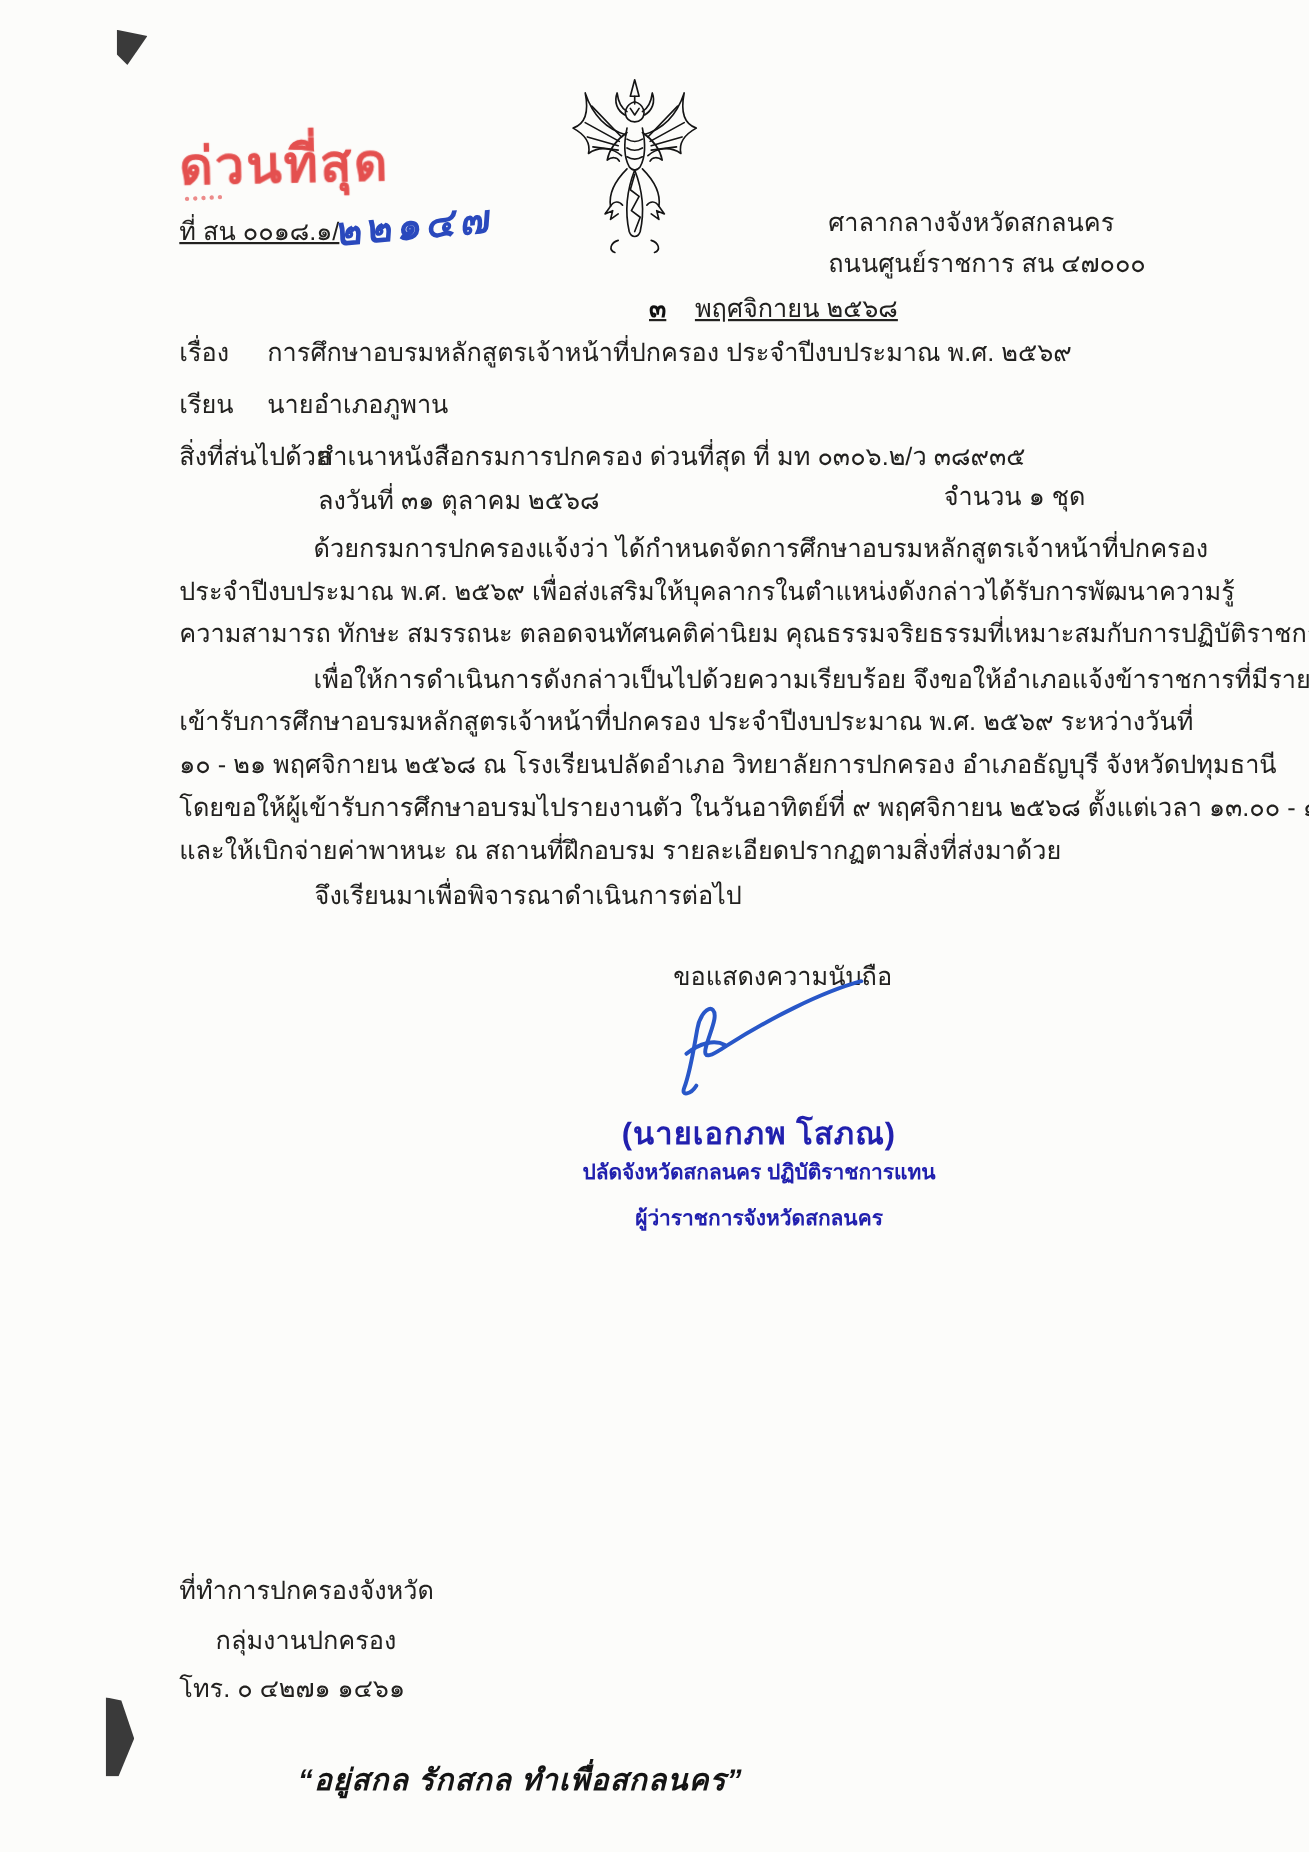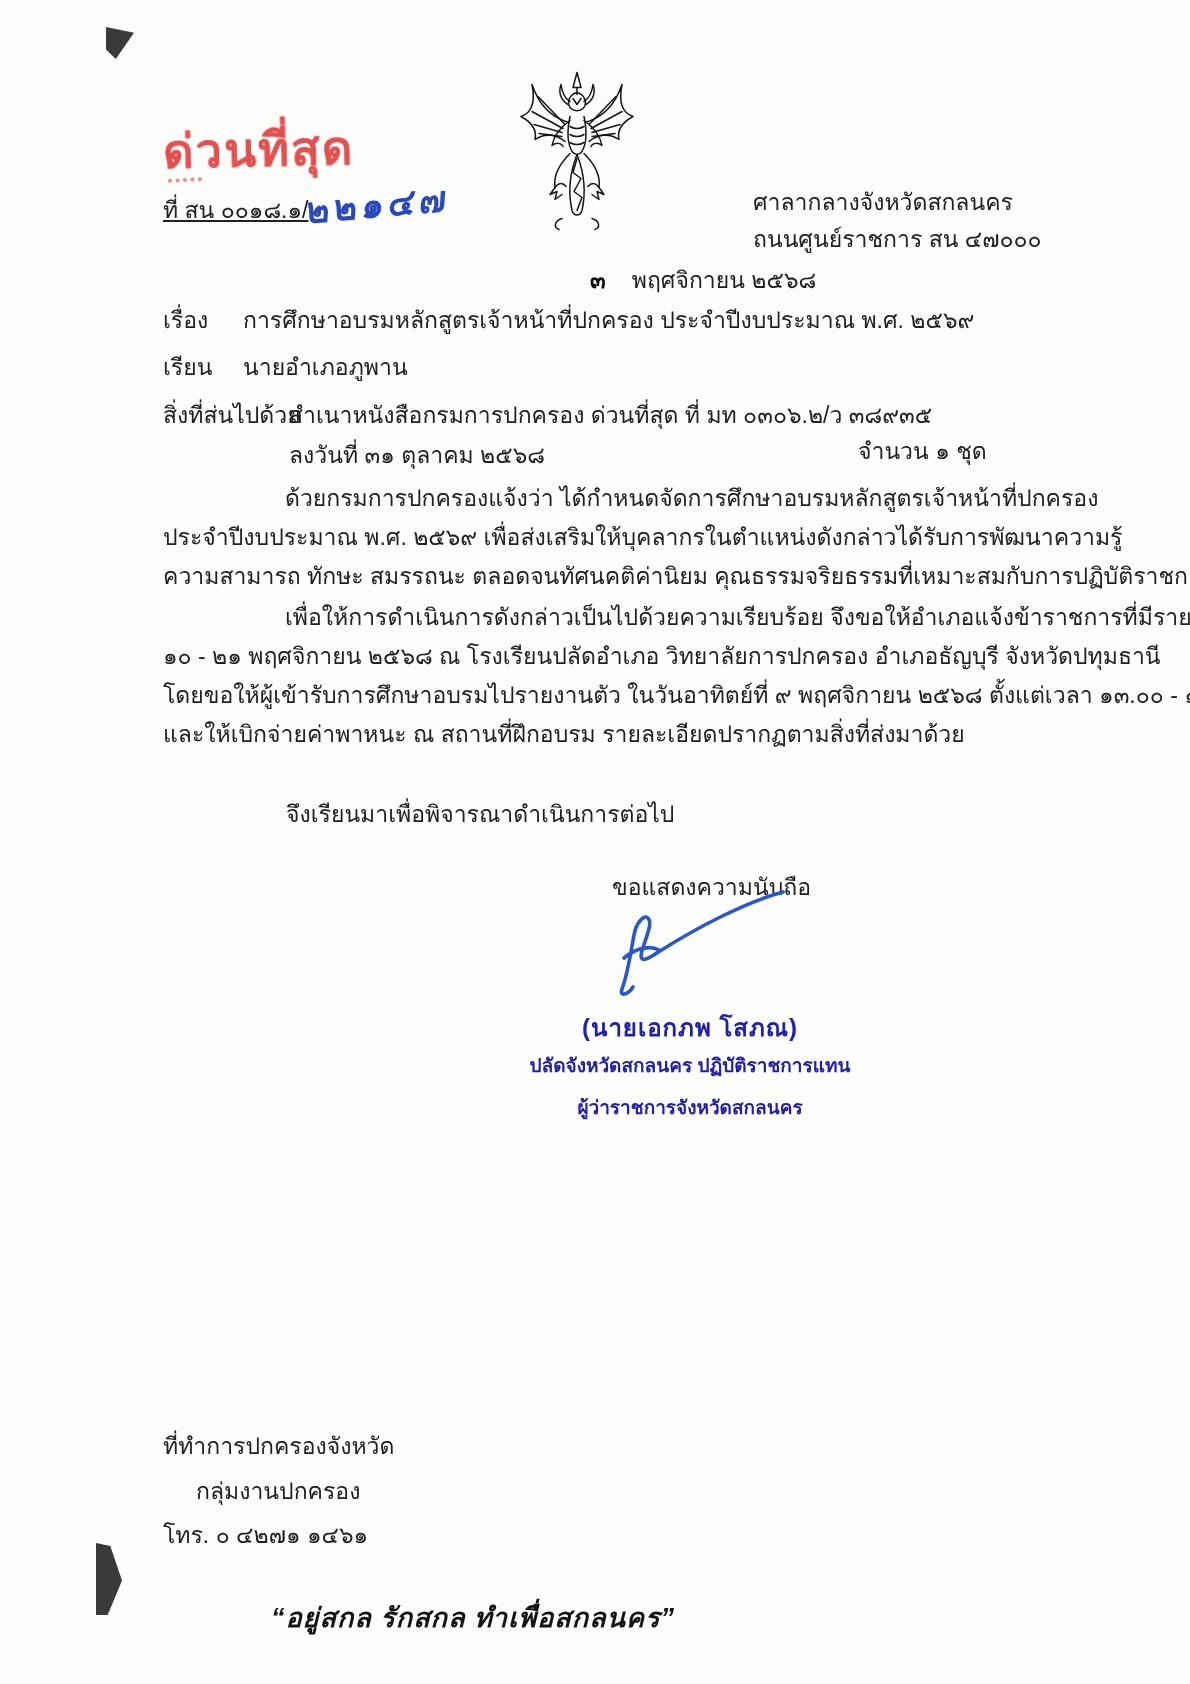--- a/index.html
+++ b/index.html
@@ -21,21 +21,21 @@
   .urgent-smudge{width:34px;border-bottom:4px dotted #e4504f;opacity:.65;transform:rotate(-3deg);}
   
   .handnum{
     font-size:36px;font-weight:bold;color:#2a49bd;
     transform:rotate(-5deg) skewX(-9deg);letter-spacing:4px;
   }
   .datestamp-day{font-weight:700;color:#101010;margin-right:26px;}
   .body-line{height:39px;}
   .indent{padding-left:122px;}
   .stampblue{color:#2120ae;font-weight:bold;}
-  .sig-name{font-size:24px;letter-spacing:1px;}
+  .sig-name{font-size:28px;letter-spacing:1px;}
   .sig-title{font-size:19px;}
   .center-block{text-align:center;}
   .motto{
     width:946px;text-align:center;font-size:27px;font-style:italic;
     font-weight:600;color:#141414;letter-spacing:1px;
   }
   .artifact{background:#3a3a3a;}
   .art-tl{clip-path:polygon(0 0,100% 18%,35% 100%,0 70%);}
   .art-bl{clip-path:polygon(0 0,55% 4%,100% 52%,45% 100%,0 100%);}
   svg{display:block;}
@@ -94,21 +94,21 @@
 
       <path d="M50 148 C43 150 41 157 47 159"></path>
       <path d="M80 148 C87 150 89 157 83 159"></path>
     </g>
   </svg>
 </div>
 
 <div class="abs txt" style="left:753px;top:188px;">ศาลากลางจังหวัดสกลนคร</div>
 <div class="abs txt" style="left:753px;top:225px;">ถนนศูนย์ราชการ สน ๔๗๐๐๐</div>
 
-<div class="abs txt" style="left:590px;top:266px;">
+<div class="abs txt" style="left:590px;top:266px;text-decoration:underline;">
   <span class="datestamp-day">๓</span><span>พฤศจิกายน ๒๕๖๘</span>
 </div>
 
 <div class="abs txt" style="left:163px;top:306px;">เรื่อง</div>
 <div class="abs txt" style="left:243px;top:306px;">การศึกษาอบรมหลักสูตรเจ้าหน้าที่ปกครอง ประจำปีงบประมาณ พ.ศ. ๒๕๖๙</div>
 
 <div class="abs txt" style="left:163px;top:353px;text-align:center;">เรียน</div>
 <div class="abs txt" style="left:243px;top:353px;">นายอำเภอภูพาน</div>
 
 <div class="abs txt" style="left:163px;top:401px;">สิ่งที่ส่นไปด้วย</div>
@@ -117,20 +117,21 @@
 <div class="abs txt" style="left:858px;top:437px;">จำนวน ๑ ชุด</div>
 
 <div class="abs" style="left:163px;top:484px;width:900px;text-align:right;">
   <div class="txt body-line indent">ด้วยกรมการปกครองแจ้งว่า ได้กำหนดจัดการศึกษาอบรมหลักสูตรเจ้าหน้าที่ปกครอง</div>
   <div class="txt body-line">ประจำปีงบประมาณ พ.ศ. ๒๕๖๙ เพื่อส่งเสริมให้บุคลากรในตำแหน่งดังกล่าวได้รับการพัฒนาความรู้</div>
   <div class="txt body-line">ความสามารถ ทักษะ สมรรถนะ ตลอดจนทัศนคติค่านิยม คุณธรรมจริยธรรมที่เหมาะสมกับการปฏิบัติราชการ</div>
 </div>
 
 <div class="abs" style="left:163px;top:603px;width:900px;">
   <div class="txt body-line indent">เพื่อให้การดำเนินการดังกล่าวเป็นไปด้วยความเรียบร้อย จึงขอให้อำเภอแจ้งข้าราชการที่มีรายชื่อ</div>
+  <div class="txt body-line">เข้ารับการศึกษาอบรมหลักสูตรเจ้าหน้าที่ปกครอง ประจำปีงบประมาณ พ.ศ. ๒๕๖๙ ระหว่างวันที่</div>
   <div class="txt body-line">๑๐ - ๒๑ พฤศจิกายน ๒๕๖๘ ณ โรงเรียนปลัดอำเภอ วิทยาลัยการปกครอง อำเภอธัญบุรี จังหวัดปทุมธานี</div>
   <div class="txt body-line">โดยขอให้ผู้เข้ารับการศึกษาอบรมไปรายงานตัว ในวันอาทิตย์ที่ ๙ พฤศจิกายน ๒๕๖๘ ตั้งแต่เวลา ๑๓.๐๐ - ๑๘.๐๐ น.</div>
   <div class="txt body-line">และให้เบิกจ่ายค่าพาหนะ ณ สถานที่ฝึกอบรม รายละเอียดปรากฏตามสิ่งที่ส่งมาด้วย</div>
 </div>
 
 <div class="abs txt" style="left:286px;top:800px;">จึงเรียนมาเพื่อพิจารณาดำเนินการต่อไป</div>
 
 <div class="abs txt" style="left:612px;top:873px;">ขอแสดงความนับถือ</div>
 
 <div class="abs" style="left:598px;top:884px;width:190px;height:115px;">

